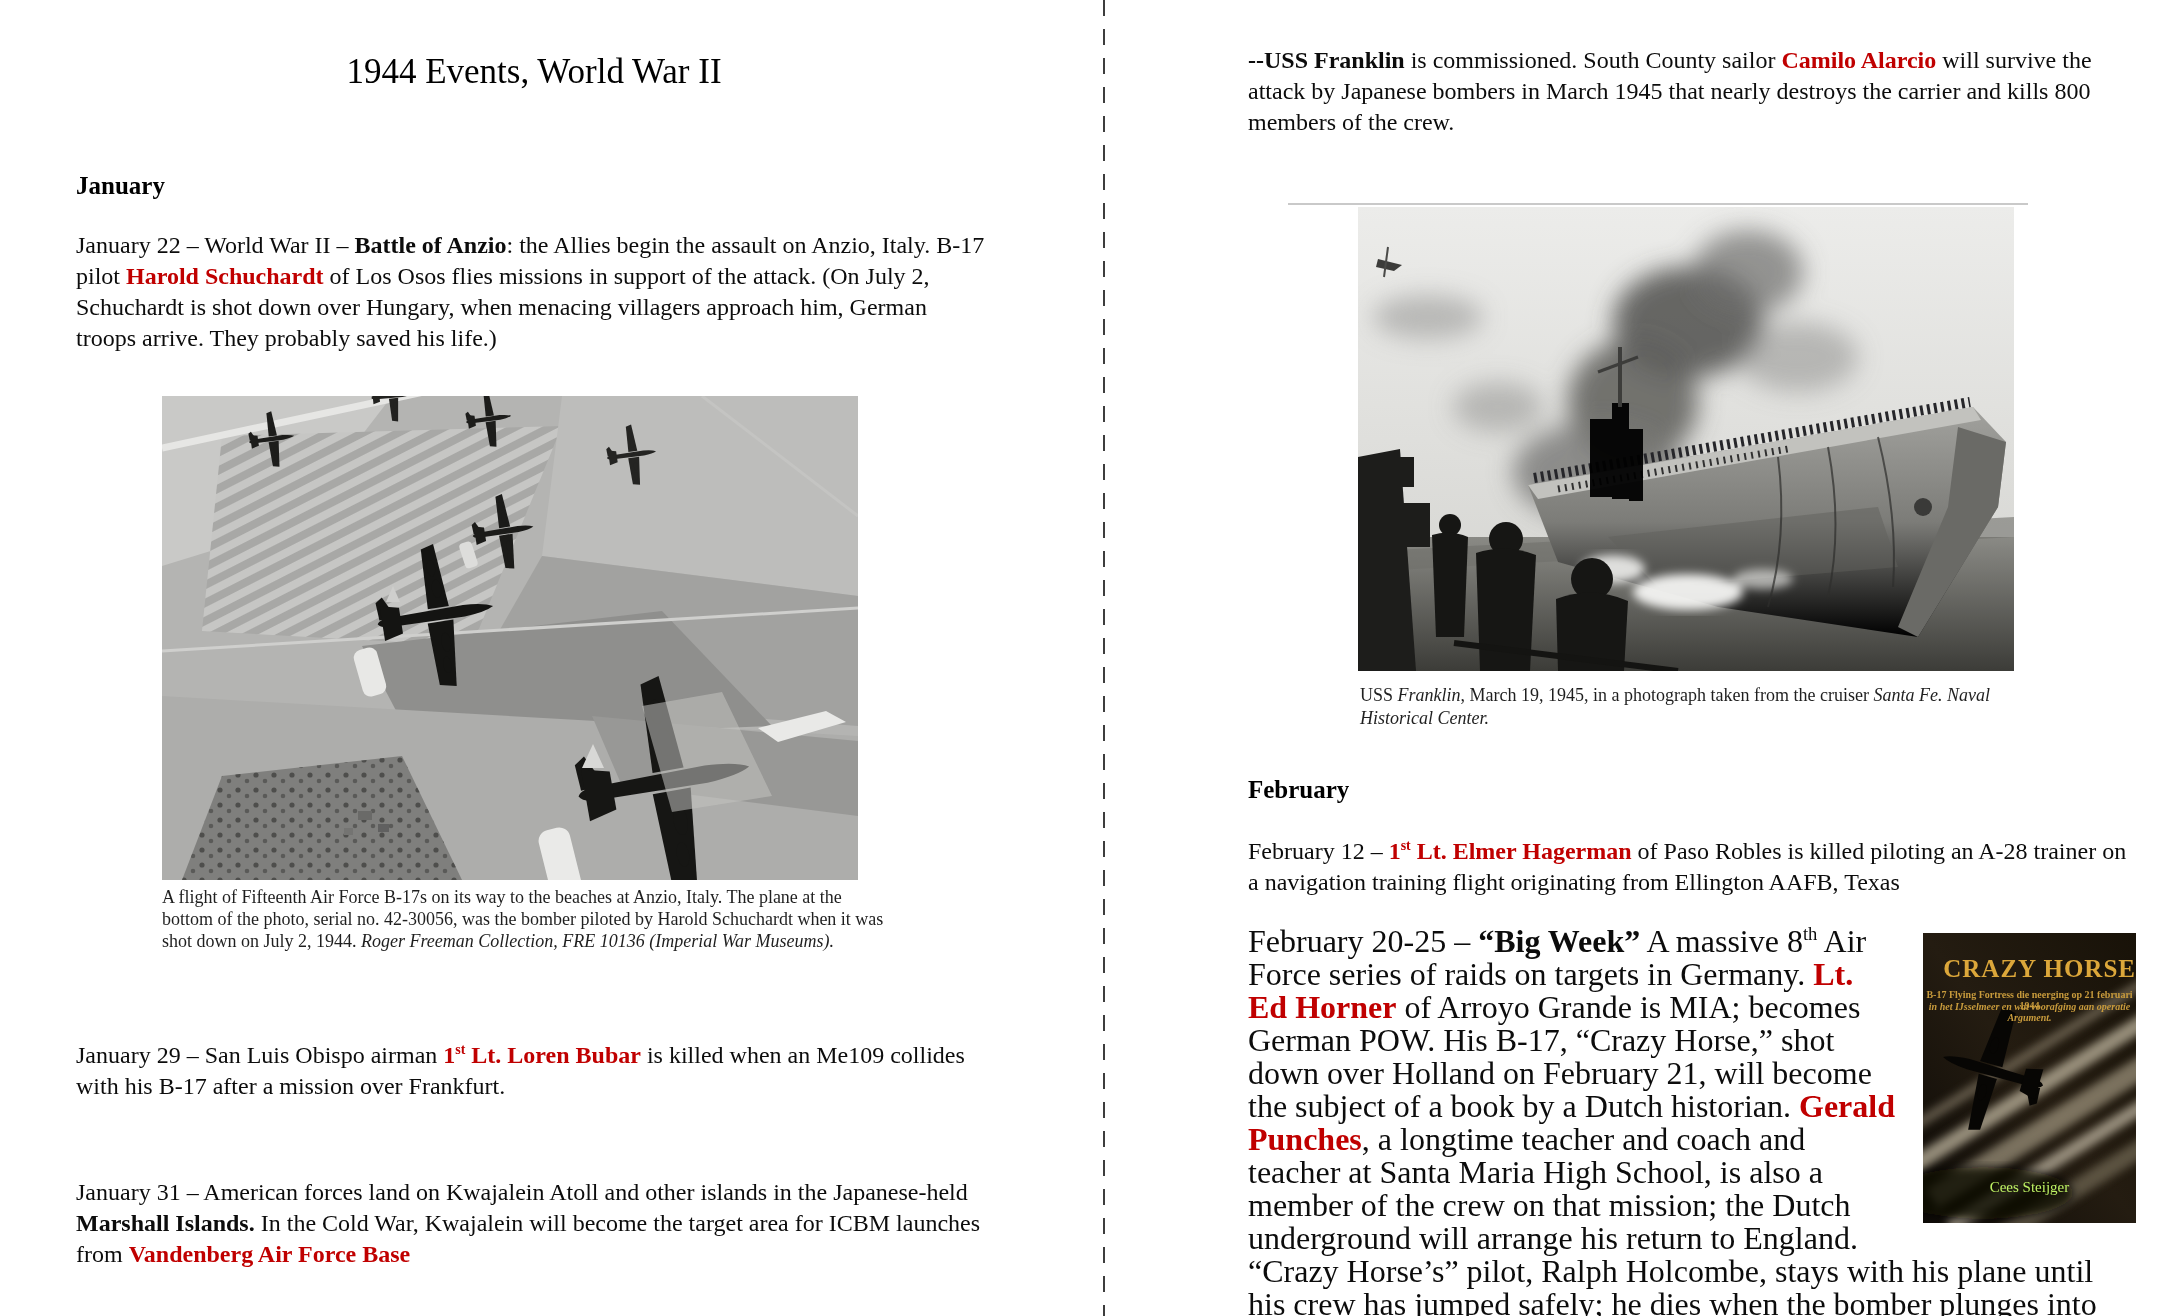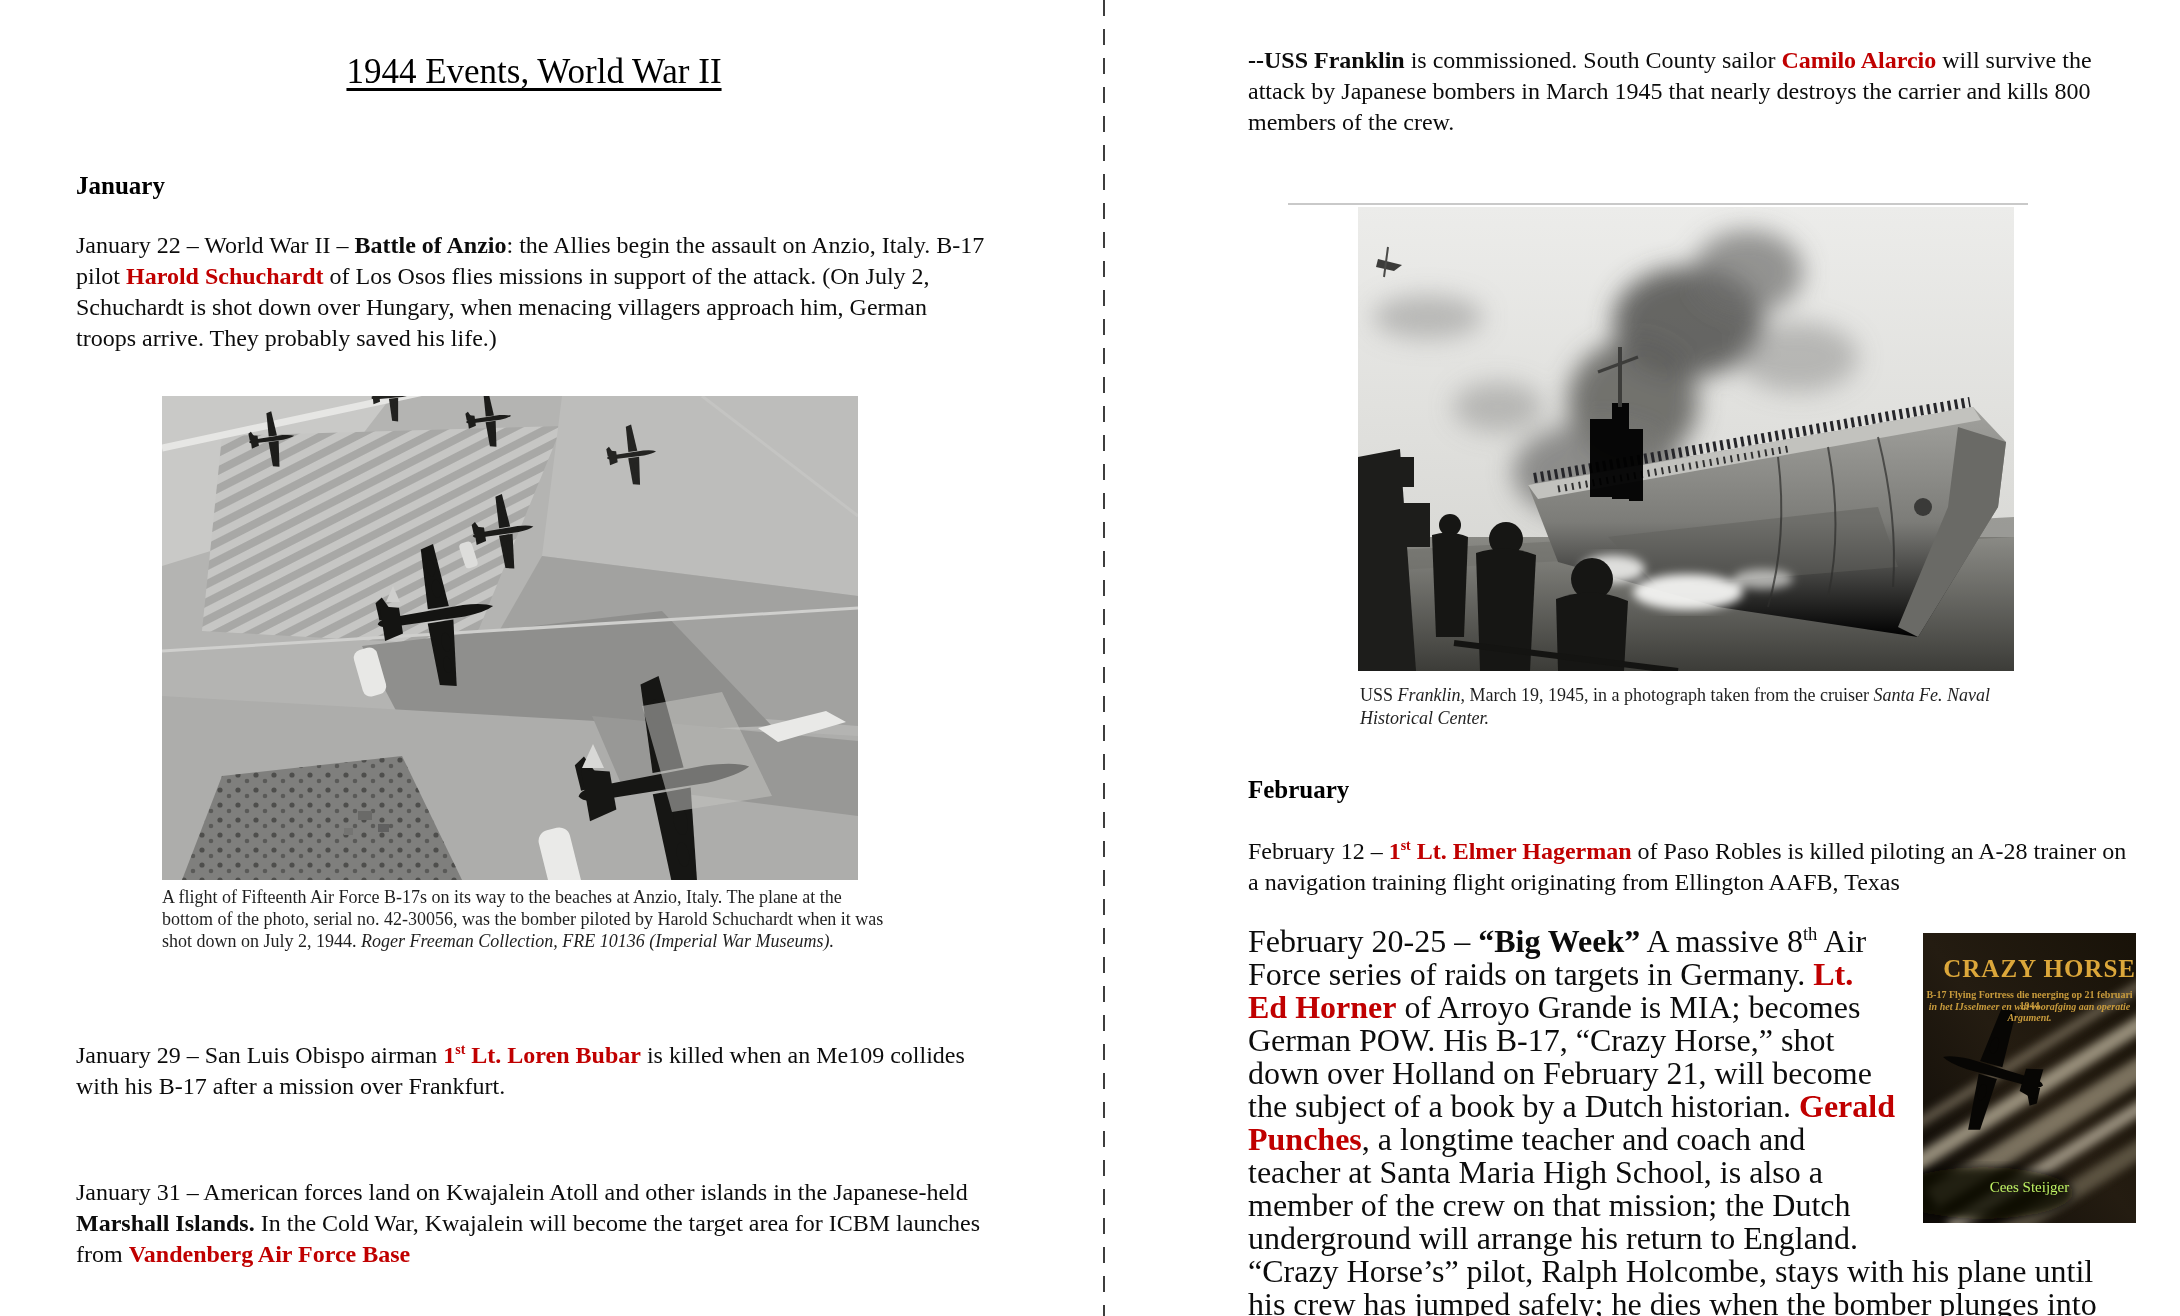--- a/index.html
+++ b/index.html
@@ -4,21 +4,21 @@
 <style>
   html,body{margin:0;padding:0;background:#ffffff;}
   #canvas{position:relative;width:2180px;height:1316px;background:#ffffff;overflow:hidden;
           font-family:"Liberation Serif",serif;color:#111;}
   .divider{position:absolute;left:1103px;top:0;width:2px;height:1316px;
            background:repeating-linear-gradient(to bottom,#3d3d3d 0 16px,transparent 16px 29px);}
   .page{position:absolute;top:0;height:1316px;}
   #page-left{left:76px;width:916px;}
   #page-right{left:1248px;width:888px;}
   .doc-title{position:absolute;top:52px;left:0;width:100%;text-align:center;font-size:35px;color:#000;}
-  .doc-title .underlined{text-decoration:underline;text-underline-offset:5px;}
+  .doc-title .underlined{text-underline-offset:5px;}
   .h-month{position:absolute;font-size:25px;font-weight:bold;color:#000;}
   .para{position:absolute;font-size:24px;line-height:31px;color:#0c0c0c;}
   .caption{position:absolute;font-size:18px;line-height:22px;color:#1f1f1f;}
   .rb{font-weight:bold;}
   .rr{color:#C00000;font-weight:bold;}
   .ri{font-style:italic;margin-top:28px;}
   .rsup{vertical-align:super;font-size:0.58em;line-height:0;}
   .photo-frame{position:absolute;overflow:hidden;background:#bbb;}
   .thin-rule{position:absolute;height:2px;background:#c9c9c9;}
   

